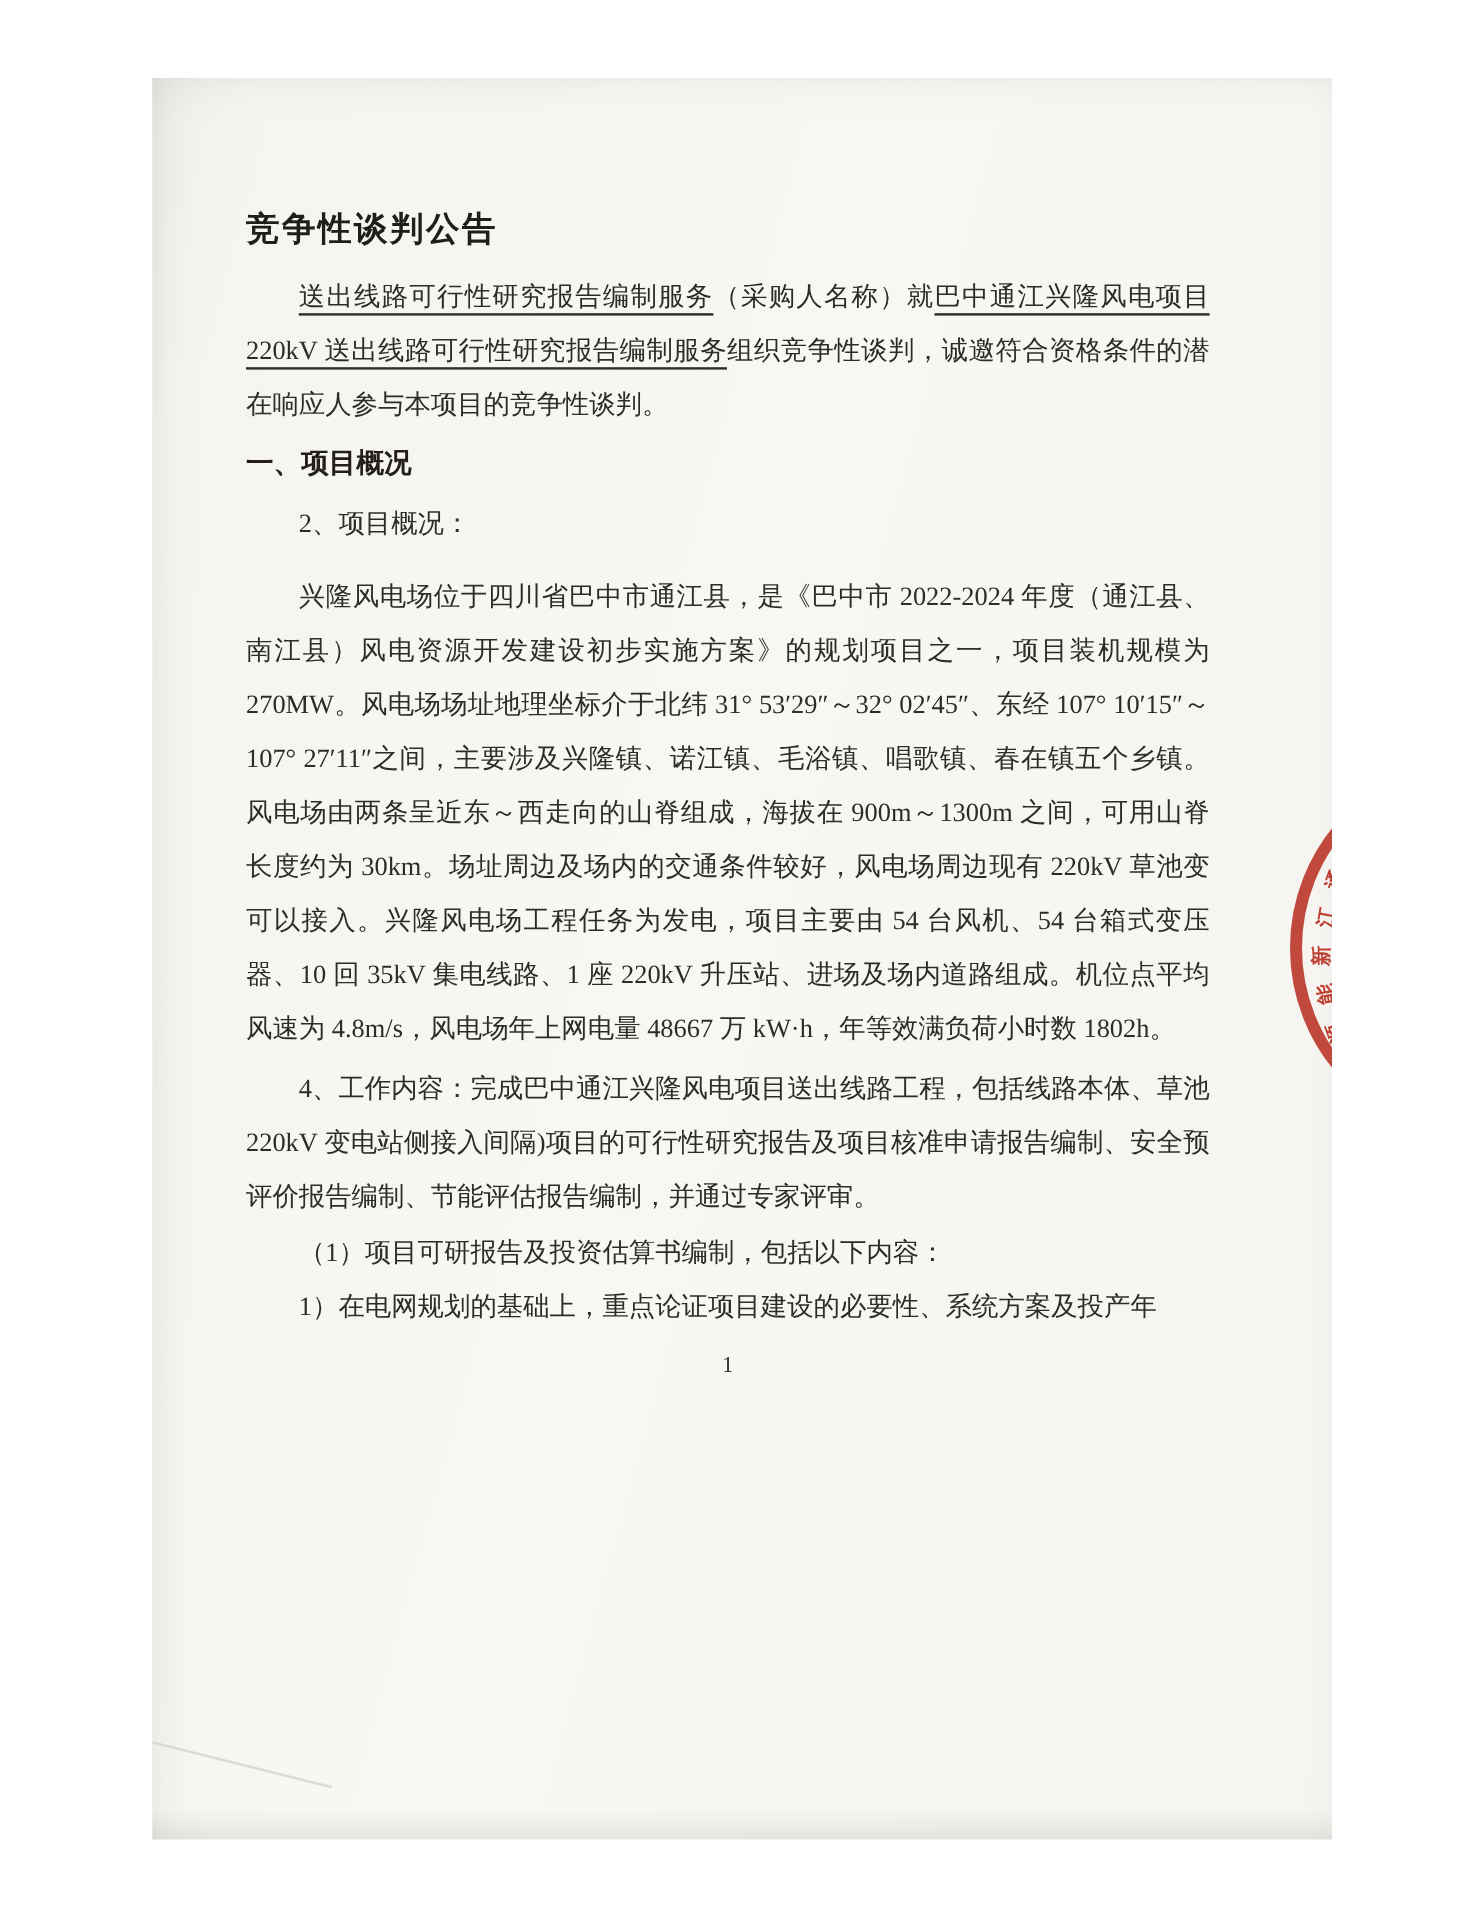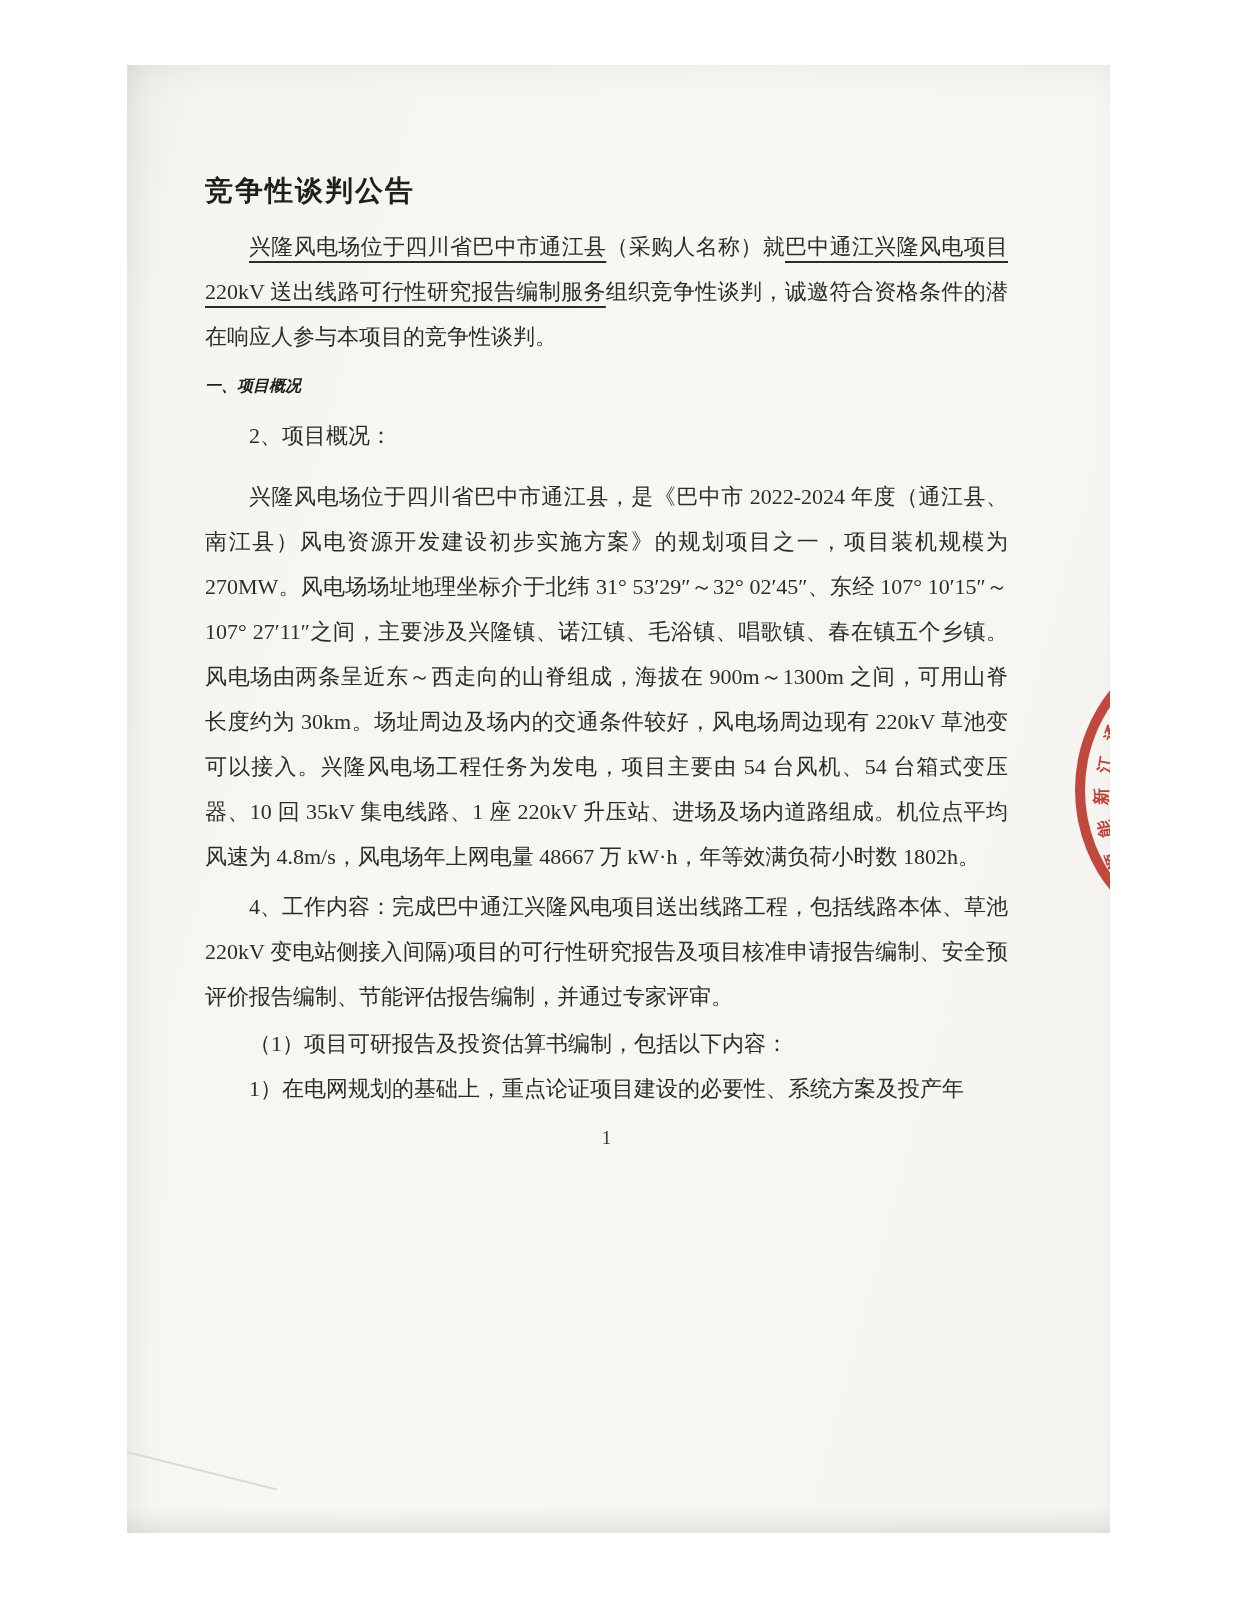--- a/index.html
+++ b/index.html
@@ -45,24 +45,23 @@
   .para {
     text-align: justify;
     text-justify: inter-ideograph;
   }
   .indent { text-indent: 2em; }
 
   .section-heading {
     font-family: "Liberation Sans", "DejaVu Sans", sans-serif;
     font-weight: 700;
     color: #232019;
-    font-size: 16px;
+    font-size: 23px;
     line-height: 45px;
     margin-top: 4px;
-    font-style: italic;
   }
 
   .u {
     text-decoration: underline;
     text-decoration-thickness: 1.6px;
     text-underline-offset: 7px;
     text-decoration-color: #2e2c29;
   }
 
   .mt-p2  { margin-top: 5px; }
@@ -135,21 +134,21 @@
       <span class="stamp-char sc1">江</span>
       <span class="stamp-char sc2">新</span>
       <span class="stamp-char sc3">能</span>
       <span class="stamp-char sc4">源</span>
     </div>
 
     <div class="content">
 
       <h1 class="doc-title">竞争性谈判公告</h1>
 
-      <p class="para indent"><span class="u">兴隆风电场位于四川省巴中市通江县</span><span>（采购人名称）就</span><span class="u">巴中通江兴隆风电项目 220kV 送出线路可行性研究报告编制服务</span><span>组织竞争性谈判，诚邀符合资格条件的潜在响应人参与本项目的竞争性谈判。</span></p>
+      <p class="para indent"><span class="u">送出线路可行性研究报告编制服务</span><span>（采购人名称）就</span><span class="u">巴中通江兴隆风电项目 220kV 送出线路可行性研究报告编制服务</span><span>组织竞争性谈判，诚邀符合资格条件的潜在响应人参与本项目的竞争性谈判。</span></p>
 
       <h2 class="section-heading">一、项目概况</h2>
 
       <p class="para indent mt-p2">2、项目概况：</p>
       <p class="para indent mt-p3">兴隆风电场位于四川省巴中市通江县，是《巴中市 2022-2024 年度（通江县、南江县）风电资源开发建设初步实施方案》的规划项目之一，项目装机规模为 270MW。风电场场址地理坐标介于北纬 31° 53′29″～32° 02′45″、东经 107° 10′15″～107° 27′11″之间，主要涉及兴隆镇、诺江镇、毛浴镇、唱歌镇、春在镇五个乡镇。风电场由两条呈近东～西走向的山脊组成，海拔在 900m～1300m 之间，可用山脊长度约为 30km。场址周边及场内的交通条件较好，风电场周边现有 220kV 草池变可以接入。兴隆风电场工程任务为发电，项目主要由 54 台风机、54 台箱式变压器、10 回 35kV 集电线路、1 座 220kV 升压站、进场及场内道路组成。机位点平均风速为 4.8m/s，风电场年上网电量 48667 万 kW·h，年等效满负荷小时数 1802h。</p>
       <p class="para indent mt-p6">4、工作内容：完成巴中通江兴隆风电项目送出线路工程，包括线路本体、草池 220kV 变电站侧接入间隔)项目的可行性研究报告及项目核准申请报告编制、安全预评价报告编制、节能评估报告编制，并通过专家评审。</p>
       <p class="para indent mt-p7">（1）项目可研报告及投资估算书编制，包括以下内容：</p>
       <p class="para indent">1）在电网规划的基础上，重点论证项目建设的必要性、系统方案及投产年</p>
 
       <div class="page-number">1</div>

